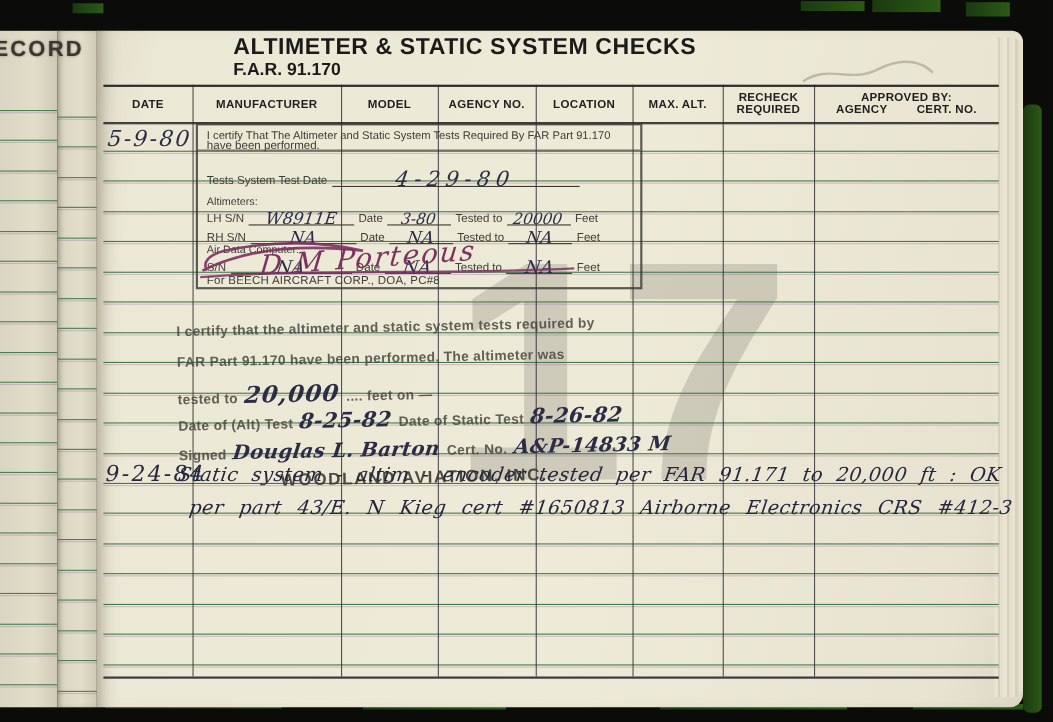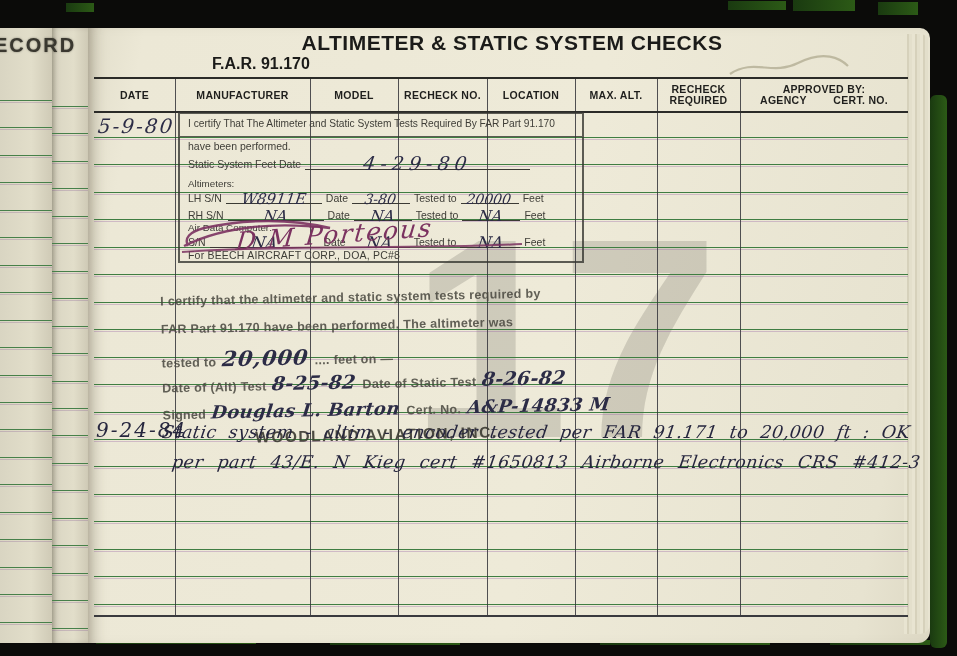--- a/index.html
+++ b/index.html
@@ -16,21 +16,21 @@
   .page{position:absolute;left:88px;top:28px;width:842px;height:615px;
         background:linear-gradient(100deg,#e2decb 0%,#ece8d6 6%,#eeead8 55%,#e7e3d0 92%,#ddd8c4 100%);
         border-radius:0 10px 12px 0;box-shadow:inset 14px 0 18px -14px rgba(60,50,30,.55);}
   .page-stack{position:absolute;right:0;top:6px;width:26px;height:600px;border-radius:0 10px 10px 0;
         background:repeating-linear-gradient(90deg,#e8e4d1 0 3px,#d6d1bb 3px 5px,#e3dfcb 5px 8px);}
   .rule{position:absolute;height:1px;background:#3f7d42;z-index:2;
         box-shadow:0 2px 0 rgba(140,80,160,.30);}
   .vline{position:absolute;width:1px;background:rgba(52,52,58,.85);z-index:2;}
   .grid-bottom{position:absolute;height:2px;background:#3a3a3e;z-index:2;}
   
-  .title{position:absolute;left:124px;top:3px;width:600px;text-align:center;
+  .title{position:absolute;left:124px;top:3px;width:600px;text-align:left;
          font-size:21px;font-weight:bold;letter-spacing:.5px;color:#1b1b19;z-index:3;}
   .subtitle{position:absolute;left:124px;top:27px;width:600px;text-align:left;
          font-size:16px;font-weight:bold;color:#1b1b19;z-index:3;}
   .thead{position:absolute;left:6px;top:49px;width:814px;height:32px;
          border-top:2px solid #2b2b28;border-bottom:1px solid #2b2b28;z-index:3;}
   .thead-line2{position:absolute;left:6px;top:84px;width:814px;height:1px;background:#2b2b28;z-index:3;}
   .hcell{position:absolute;top:0;height:32px;display:flex;flex-direction:column;
          justify-content:center;align-items:center;font-size:10.5px;font-weight:bold;
          color:#1f1f1d;letter-spacing:.3px;line-height:11px;text-align:center;}
   .hcell .row2{display:flex;width:92%;justify-content:space-around;}
@@ -144,21 +144,21 @@
       <div class="hcell" style="left:0;width:81px;">
           <span>DATE</span>
         </div>
       <div class="hcell" style="left:216px;width:88px;">
           <span>MODEL</span>
         </div>
       <div class="hcell" style="left:81px;width:135px;">
           <span>MANUFACTURER</span>
         </div>
       <div class="hcell" style="left:304px;width:89px;">
-          <span>RECHECK NO.</span>
+          <span>AGENCY NO.</span>
         </div>
       <div class="hcell" style="left:481px;width:82px;">
           <span>MAX. ALT.</span>
         </div>
       <div class="hcell" style="left:393px;width:88px;">
           <span>LOCATION</span>
         </div>
       <div class="hcell" style="left:646px;width:168px;">
         <span>APPROVED BY:</span>
         <span class="row2">
@@ -193,23 +193,23 @@
         <div class="rule" style="top: 548.2px; left: 6px; width: 814px;"></div>
         <div class="rule" style="top: 575.65px; left: 6px; width: 814px;"></div>
       </div>
     <div class="grid-bottom" style="left:6px;top:587px;width:814px;"></div>
 
     <div class="hw ink-lg" style="position:absolute;left:10px;top:86px;z-index:3;">5-9-80</div>
 
     <div class="stamp1">
       <div class="s1abs" style="top:4px;font-size:10.2px;">I certify That The Altimeter and Static System Tests Required By FAR Part 91.170</div>
       <div class="s1divider"></div>
-      <div class="s1abs" style="top:26px;">have been performed.</div>
+      <div class="s1abs" style="top:12px;">have been performed.</div>
       <div class="s1abs s1row" style="top:40px;">
-        <span>Static System Feet Date</span>
+        <span>Tests System Test Date</span>
         <span class="blank" style="width:225px;"><span class="hw" style="font-size:19px;letter-spacing:5px;">4-29-80</span></span>
       </div>
       <div class="s1abs" style="top:64px;font-size:9.8px;">Altimeters:</div>
       <div class="s1abs s1row" style="top:76px;">
         <span>LH S/N</span>
         <span class="blank" style="width:96px;"><span class="hw" style="font-size:15px;">W8911E</span></span>
         <span>Date</span>
         <span class="blank" style="width:58px;"><span class="hw" style="font-size:14px;">3-80</span></span>
         <span>Tested to</span>
         <span class="blank" style="width:58px;"><span class="hw" style="font-size:14px;">20000</span></span>

